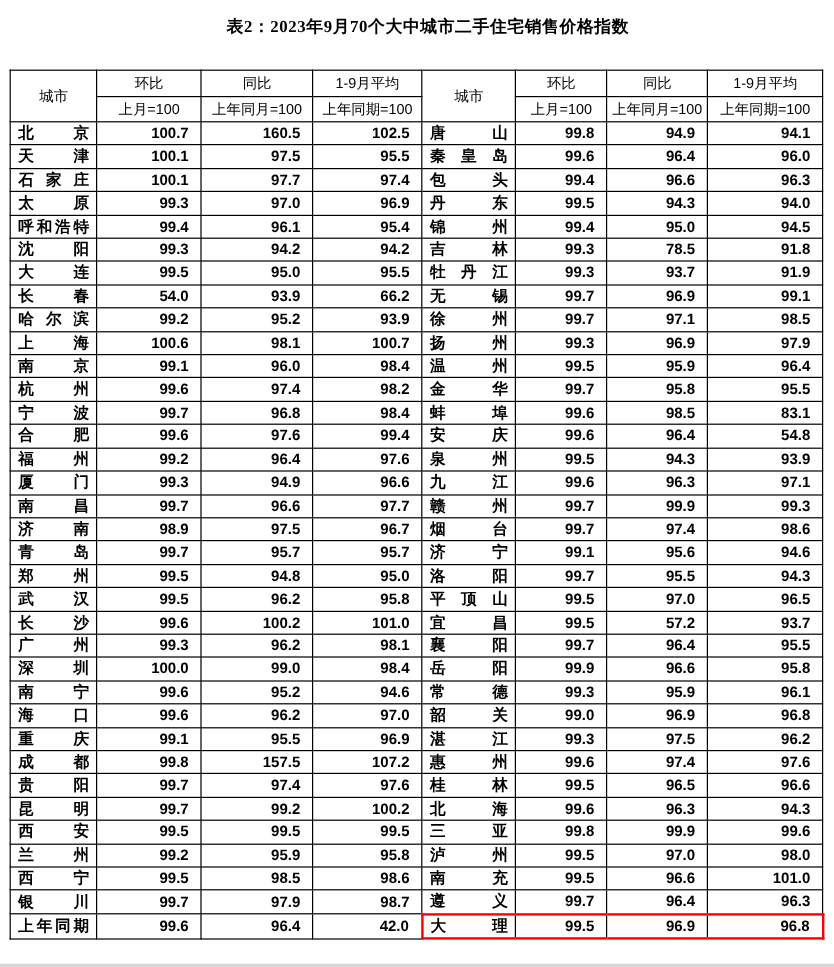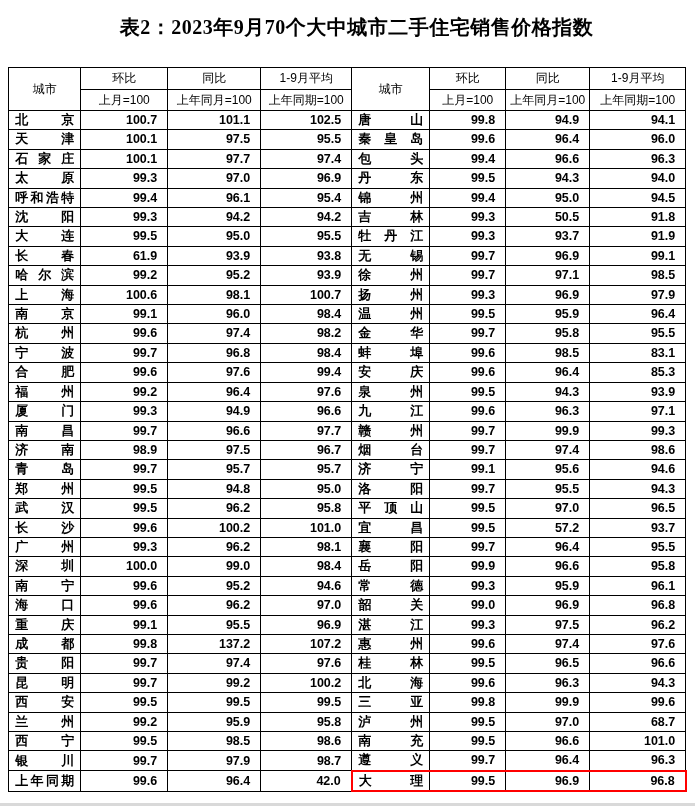--- a/index.html
+++ b/index.html
@@ -11,21 +11,21 @@
   .page {
     position: relative;
     width: 695px; height: 806px;
     box-sizing: border-box;
     overflow: hidden;
     background: #fff;
     border-bottom: 3px solid #d9d9d9;
   }
   .title {
     margin: 14px 0 0 0;
-    font-size: 20px;
+    font-size: 14px;
     font-weight: 700;
     text-align: center;
     letter-spacing: 0.5px;
     font-family: "Liberation Serif", "DejaVu Serif", serif;
     padding-left: 18px;
   }
   table.price-table {
     border-collapse: collapse;
     table-layout: fixed;
     width: 677px;
@@ -98,21 +98,21 @@
         <th>上年同期=100</th>
         <th>上月=100</th>
         <th>上年同月=100</th>
         <th>上年同期=100</th>
       </tr>
     </thead>
     <tbody>
         <tr>
           <td class="city">北京</td>
           <td class="num">100.7</td>
-          <td class="num">101.1</td>
+          <td class="num">160.5</td>
           <td class="num">102.5</td>
           <td class="city">唐山</td>
           <td class="num">99.8</td>
           <td class="num">94.9</td>
           <td class="num">94.1</td>
         </tr>
         <tr>
           <td class="city">天津</td>
           <td class="num">100.1</td>
           <td class="num">97.5</td>
@@ -152,38 +152,38 @@
           <td class="num">95.0</td>
           <td class="num">94.5</td>
         </tr>
         <tr>
           <td class="city">沈阳</td>
           <td class="num">99.3</td>
           <td class="num">94.2</td>
           <td class="num">94.2</td>
           <td class="city">吉林</td>
           <td class="num">99.3</td>
-          <td class="num">50.5</td>
+          <td class="num">78.5</td>
           <td class="num">91.8</td>
         </tr>
         <tr>
           <td class="city">大连</td>
           <td class="num">99.5</td>
           <td class="num">95.0</td>
           <td class="num">95.5</td>
           <td class="city">牡丹江</td>
           <td class="num">99.3</td>
           <td class="num">93.7</td>
           <td class="num">91.9</td>
         </tr>
         <tr>
           <td class="city">长春</td>
-          <td class="num">61.9</td>
+          <td class="num">54.0</td>
           <td class="num">93.9</td>
-          <td class="num">93.8</td>
+          <td class="num">66.2</td>
           <td class="city">无锡</td>
           <td class="num">99.7</td>
           <td class="num">96.9</td>
           <td class="num">99.1</td>
         </tr>
         <tr>
           <td class="city">哈尔滨</td>
           <td class="num">99.2</td>
           <td class="num">95.2</td>
           <td class="num">93.9</td>
@@ -233,21 +233,21 @@
           <td class="num">83.1</td>
         </tr>
         <tr>
           <td class="city">合肥</td>
           <td class="num">99.6</td>
           <td class="num">97.6</td>
           <td class="num">99.4</td>
           <td class="city">安庆</td>
           <td class="num">99.6</td>
           <td class="num">96.4</td>
-          <td class="num">85.3</td>
+          <td class="num">54.8</td>
         </tr>
         <tr>
           <td class="city">福州</td>
           <td class="num">99.2</td>
           <td class="num">96.4</td>
           <td class="num">97.6</td>
           <td class="city">泉州</td>
           <td class="num">99.5</td>
           <td class="num">94.3</td>
           <td class="num">93.9</td>
@@ -368,21 +368,21 @@
           <td class="num">95.5</td>
           <td class="num">96.9</td>
           <td class="city">湛江</td>
           <td class="num">99.3</td>
           <td class="num">97.5</td>
           <td class="num">96.2</td>
         </tr>
         <tr>
           <td class="city">成都</td>
           <td class="num">99.8</td>
-          <td class="num">137.2</td>
+          <td class="num">157.5</td>
           <td class="num">107.2</td>
           <td class="city">惠州</td>
           <td class="num">99.6</td>
           <td class="num">97.4</td>
           <td class="num">97.6</td>
         </tr>
         <tr>
           <td class="city">贵阳</td>
           <td class="num">99.7</td>
           <td class="num">97.4</td>
@@ -413,21 +413,21 @@
           <td class="num">99.6</td>
         </tr>
         <tr>
           <td class="city">兰州</td>
           <td class="num">99.2</td>
           <td class="num">95.9</td>
           <td class="num">95.8</td>
           <td class="city">泸州</td>
           <td class="num">99.5</td>
           <td class="num">97.0</td>
-          <td class="num">68.7</td>
+          <td class="num">98.0</td>
         </tr>
         <tr>
           <td class="city">西宁</td>
           <td class="num">99.5</td>
           <td class="num">98.5</td>
           <td class="num">98.6</td>
           <td class="city">南充</td>
           <td class="num">99.5</td>
           <td class="num">96.6</td>
           <td class="num">101.0</td>

